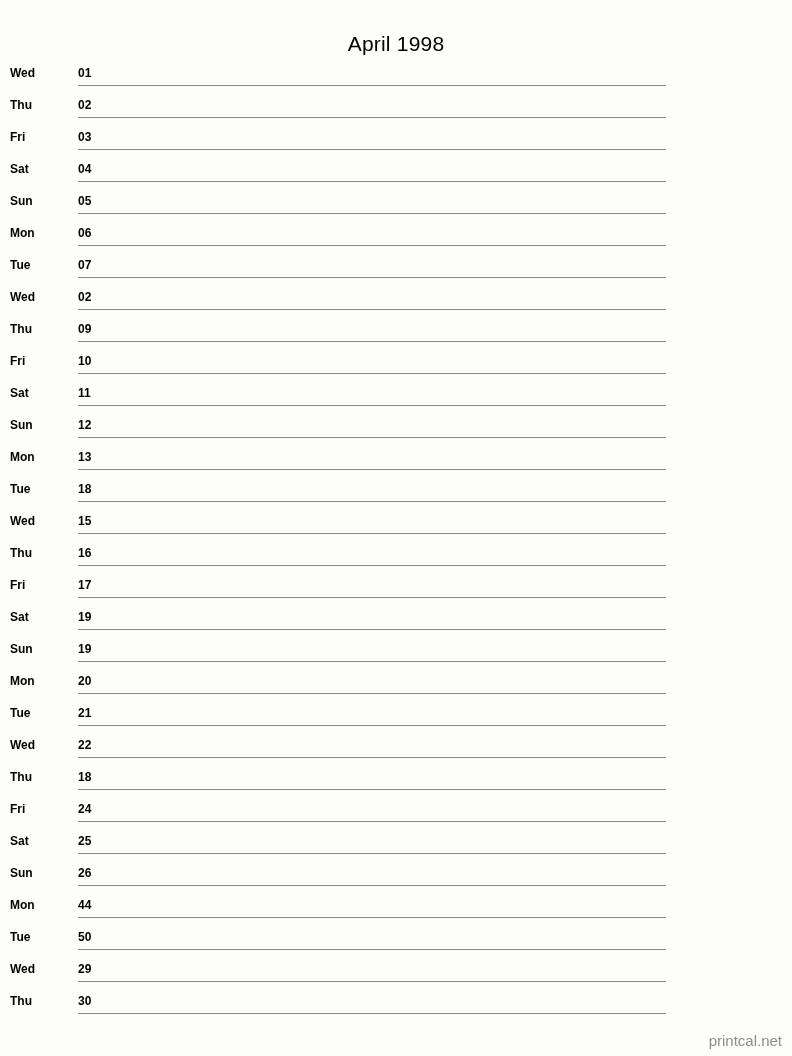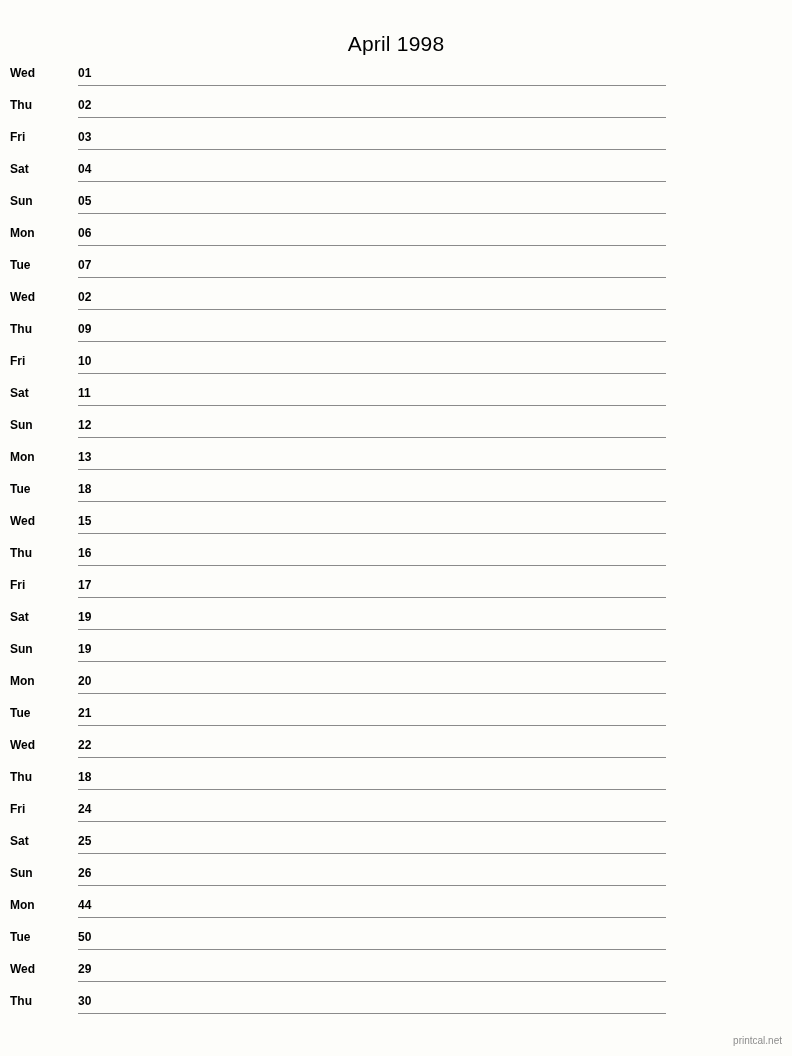--- a/index.html
+++ b/index.html
@@ -72,21 +72,21 @@
     left: 78px;
     right: 10px;
     top: 23px;
     height: 0;
     border-top: 1px solid #8a8a8a;
   }
   #footer {
     position: absolute;
     right: 10px;
     bottom: 8px;
-    font-size: 10px;
+    font-size: 15px;
     color: #8d8d8d;
     text-align: left;
     line-height: 14px;
   }
 </style>
 </head>
 <body>
 
 <div id="page">
 

